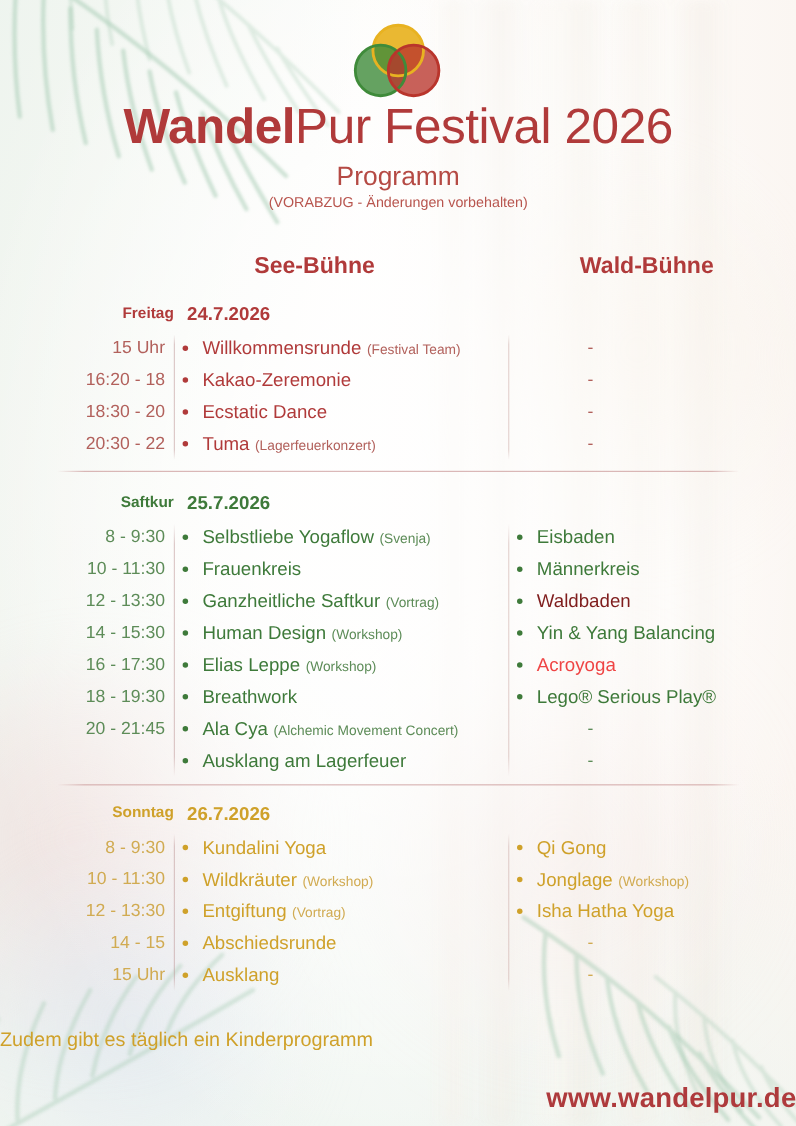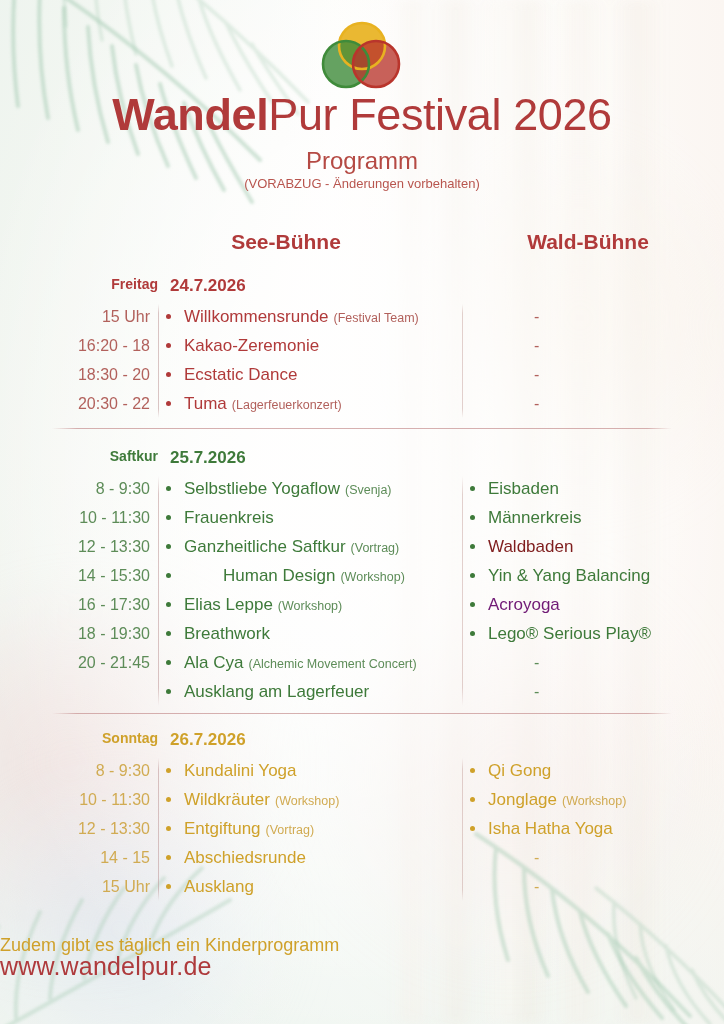--- a/index.html
+++ b/index.html
@@ -236,24 +236,24 @@
   
   .foot-note {
     position: absolute;
     left: 0; right: 0; top: 935px;
     text-align: left;
     font-size: 18px;
     color: #cfa12a;
   }
   .foot-url {
     position: absolute;
-    left: 0; right: 0; top: 952px;
-    text-align: left;
+    left: 0; right: 0; top: 984px;
+    text-align: right;
     font-size: 25px;
-    font-weight: 400;
+    font-weight: 700;
     color: #ae3a3c;
     letter-spacing: .2px;
   }
 </style>
 </head>
 <body>
 
 <div class="poster">
 
   <div class="bg-base"></div>
@@ -414,27 +414,27 @@
             <div class="cell cell-see"><span class="bullet" style="background: rgb(62, 122, 58);"></span><span class="name" style="color: rgb(62, 122, 58);">Frauenkreis</span></div>
             <div class="cell cell-wald"><span class="bullet" style="background: rgb(62, 122, 58);"></span><span class="name" style="color: rgb(62, 122, 58);">Männerkreis</span></div>
           </div>
           <div class="row">
             <div class="time" style="color: rgb(93, 140, 88);">12 - 13:30</div>
             <div class="cell cell-see"><span class="bullet" style="background: rgb(62, 122, 58);"></span><span class="name" style="color: rgb(62, 122, 58);">Ganzheitliche Saftkur</span><span class="note" style="color: rgb(93, 140, 88);">(Vortrag)</span></div>
             <div class="cell cell-wald"><span class="bullet" style="background: rgb(62, 122, 58);"></span><span class="name" style="color: #7f1d1d;">Waldbaden</span></div>
           </div>
           <div class="row">
             <div class="time" style="color: rgb(93, 140, 88);">14 - 15:30</div>
-            <div class="cell cell-see"><span class="bullet" style="background: rgb(62, 122, 58);"></span><span class="name" style="color: rgb(62, 122, 58); margin-left: 39px;">Human Design</span><span class="note" style="color: rgb(93, 140, 88);">(Workshop)</span></div>
+            <div class="cell cell-see"><span class="bullet" style="background: rgb(62, 122, 58);"></span><span class="name" style="color: rgb(62, 122, 58);">Human Design</span><span class="note" style="color: rgb(93, 140, 88);">(Workshop)</span></div>
             <div class="cell cell-wald"><span class="bullet" style="background: rgb(62, 122, 58);"></span><span class="name" style="color: rgb(62, 122, 58);">Yin &amp; Yang Balancing</span></div>
           </div>
           <div class="row">
             <div class="time" style="color: rgb(93, 140, 88);">16 - 17:30</div>
             <div class="cell cell-see"><span class="bullet" style="background: rgb(62, 122, 58);"></span><span class="name" style="color: rgb(62, 122, 58);">Elias Leppe</span><span class="note" style="color: rgb(93, 140, 88);">(Workshop)</span></div>
-            <div class="cell cell-wald"><span class="bullet" style="background: rgb(62, 122, 58);"></span><span class="name" style="color: #701a75;">Acroyoga</span></div>
+            <div class="cell cell-wald"><span class="bullet" style="background: rgb(62, 122, 58);"></span><span class="name" style="color: #ef4444;">Acroyoga</span></div>
           </div>
           <div class="row">
             <div class="time" style="color: rgb(93, 140, 88);">18 - 19:30</div>
             <div class="cell cell-see"><span class="bullet" style="background: rgb(62, 122, 58);"></span><span class="name" style="color: rgb(62, 122, 58);">Breathwork</span></div>
             <div class="cell cell-wald"><span class="bullet" style="background: rgb(62, 122, 58);"></span><span class="name" style="color: rgb(62, 122, 58);">Lego® Serious Play®</span></div>
           </div>
           <div class="row">
             <div class="time" style="color: rgb(93, 140, 88);">20 - 21:45</div>
             <div class="cell cell-see"><span class="bullet" style="background: rgb(62, 122, 58);"></span><span class="name" style="color: rgb(62, 122, 58);">Ala Cya</span><span class="note" style="color: rgb(93, 140, 88);">(Alchemic Movement Concert)</span></div>
             <div class="cell cell-wald dash" style="color: rgb(93, 140, 88);">-</div>

